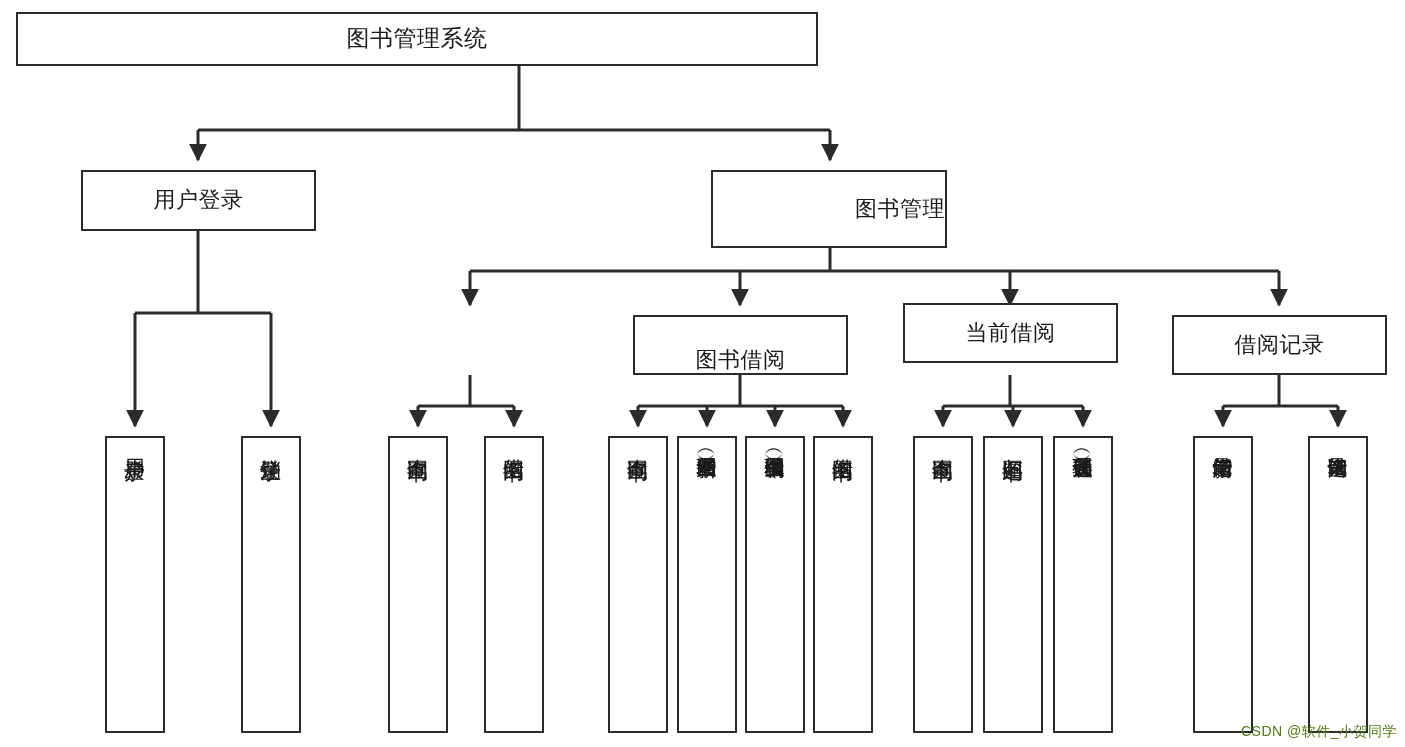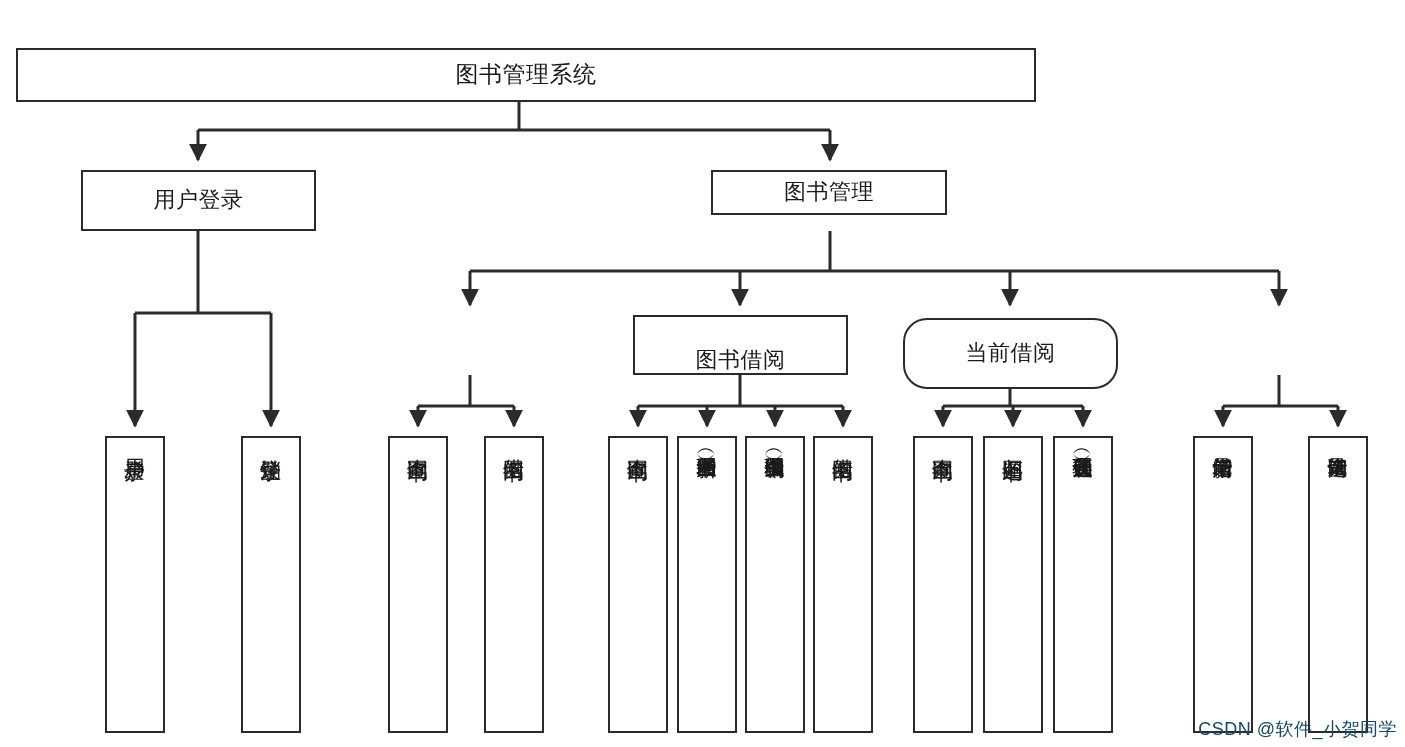--- a/index.html
+++ b/index.html
@@ -62,22 +62,22 @@
   }
   .node.vertical.tight .node-label {
     font-size: 20px;
     letter-spacing: 0px;
   }
   .node.root .node-label { font-size: 23px; }
   #watermark {
     position: absolute;
     right: 8px;
     bottom: 6px;
-    font-size: 18px;
-    color: #0c4a6e;
+    font-size: 14px;
+    color: #4d7c0f;
     z-index: 5;
     white-space: nowrap;
     letter-spacing: 0.5px;
   }
 </style>
 </head>
 <body>
 
 <div id="diagram-root">
 
@@ -124,36 +124,39 @@
       <path d="M 1013 406 L 1013 426" marker-end="url(#arrow)"></path>
       <path d="M 1083 406 L 1083 426" marker-end="url(#arrow)"></path>
 
       <path d="M 1279 375 L 1279 406"></path>
       <path d="M 1223 406 L 1338 406"></path>
       <path d="M 1223 406 L 1223 426" marker-end="url(#arrow)"></path>
       <path d="M 1338 406 L 1338 426" marker-end="url(#arrow)"></path>
     </g>
   </svg>
 
-  <div class="node horizontal root" style="left:16px; top:12px; width:1020px; height:54px;margin-top:36px;">
+  <div class="node horizontal root" style="left:16px; top:12px; width:802px; height:54px;">
     <span class="node-label">图书管理系统</span>
   </div>
 
   <div class="node horizontal" style="left:81px; top:170px; width:235px; height:61px;">
     <span class="node-label">用户登录</span>
   </div>
-  <div class="node horizontal" style="left:711px; top:170px; width:236px; height:45px;">
+  <div class="node horizontal" style="left:711px; top:170px; width:236px; height:78px;justify-content:flex-end;">
     <span class="node-label">图书管理</span>
   </div>
 
   <div class="node horizontal" style="left:633px; top:315px; width:215px; height:60px;align-items:flex-end;">
     <span class="node-label">图书借阅</span>
   </div>
-  <div class="node horizontal" style="left:903px; top:318px; width:215px; height:71px;border-radius:24px;">
+  <div class="node horizontal" style="left:903px; top:303px; width:215px; height:60px;">
     <span class="node-label">当前借阅</span>
+  </div>
+  <div class="node horizontal" style="left:1172px; top:315px; width:215px; height:60px;">
+    <span class="node-label">借阅记录</span>
   </div>
 
   <div class="node vertical" style="left:105px; top:436px; width:60px; height:297px;">
     <span class="node-label">用户登录</span>
   </div>
   <div class="node vertical" style="left:241px; top:436px; width:60px; height:297px;">
     <span class="node-label">注销登录</span>
   </div>
 
   <div class="node vertical" style="left:388px; top:436px; width:60px; height:297px;">

